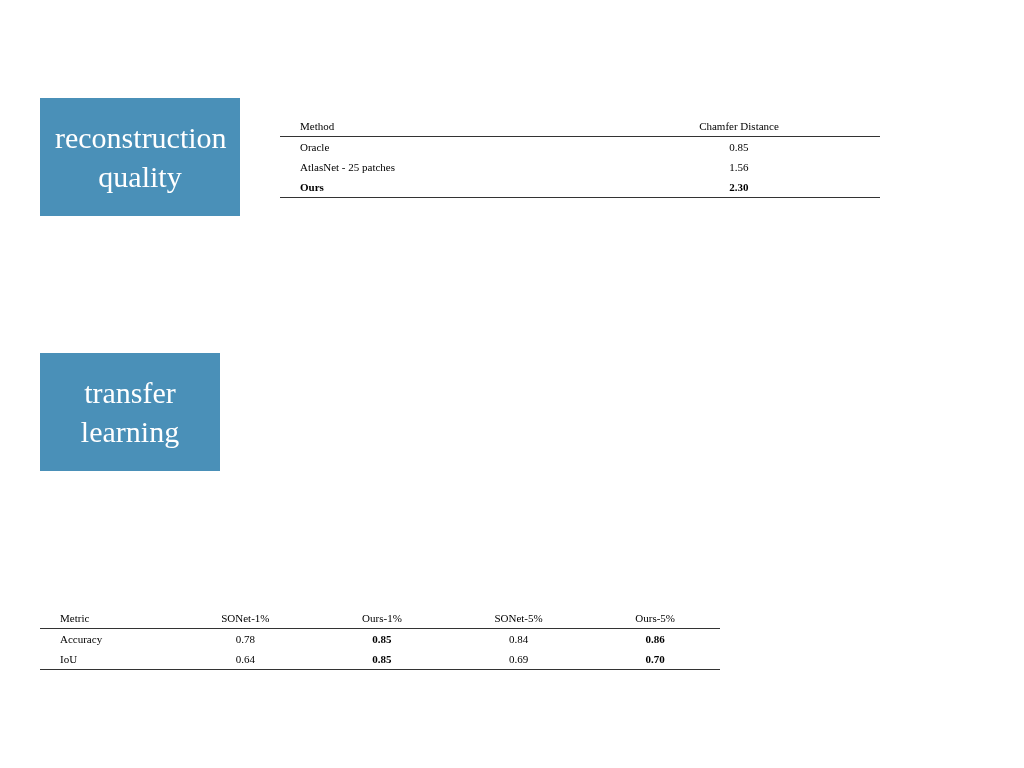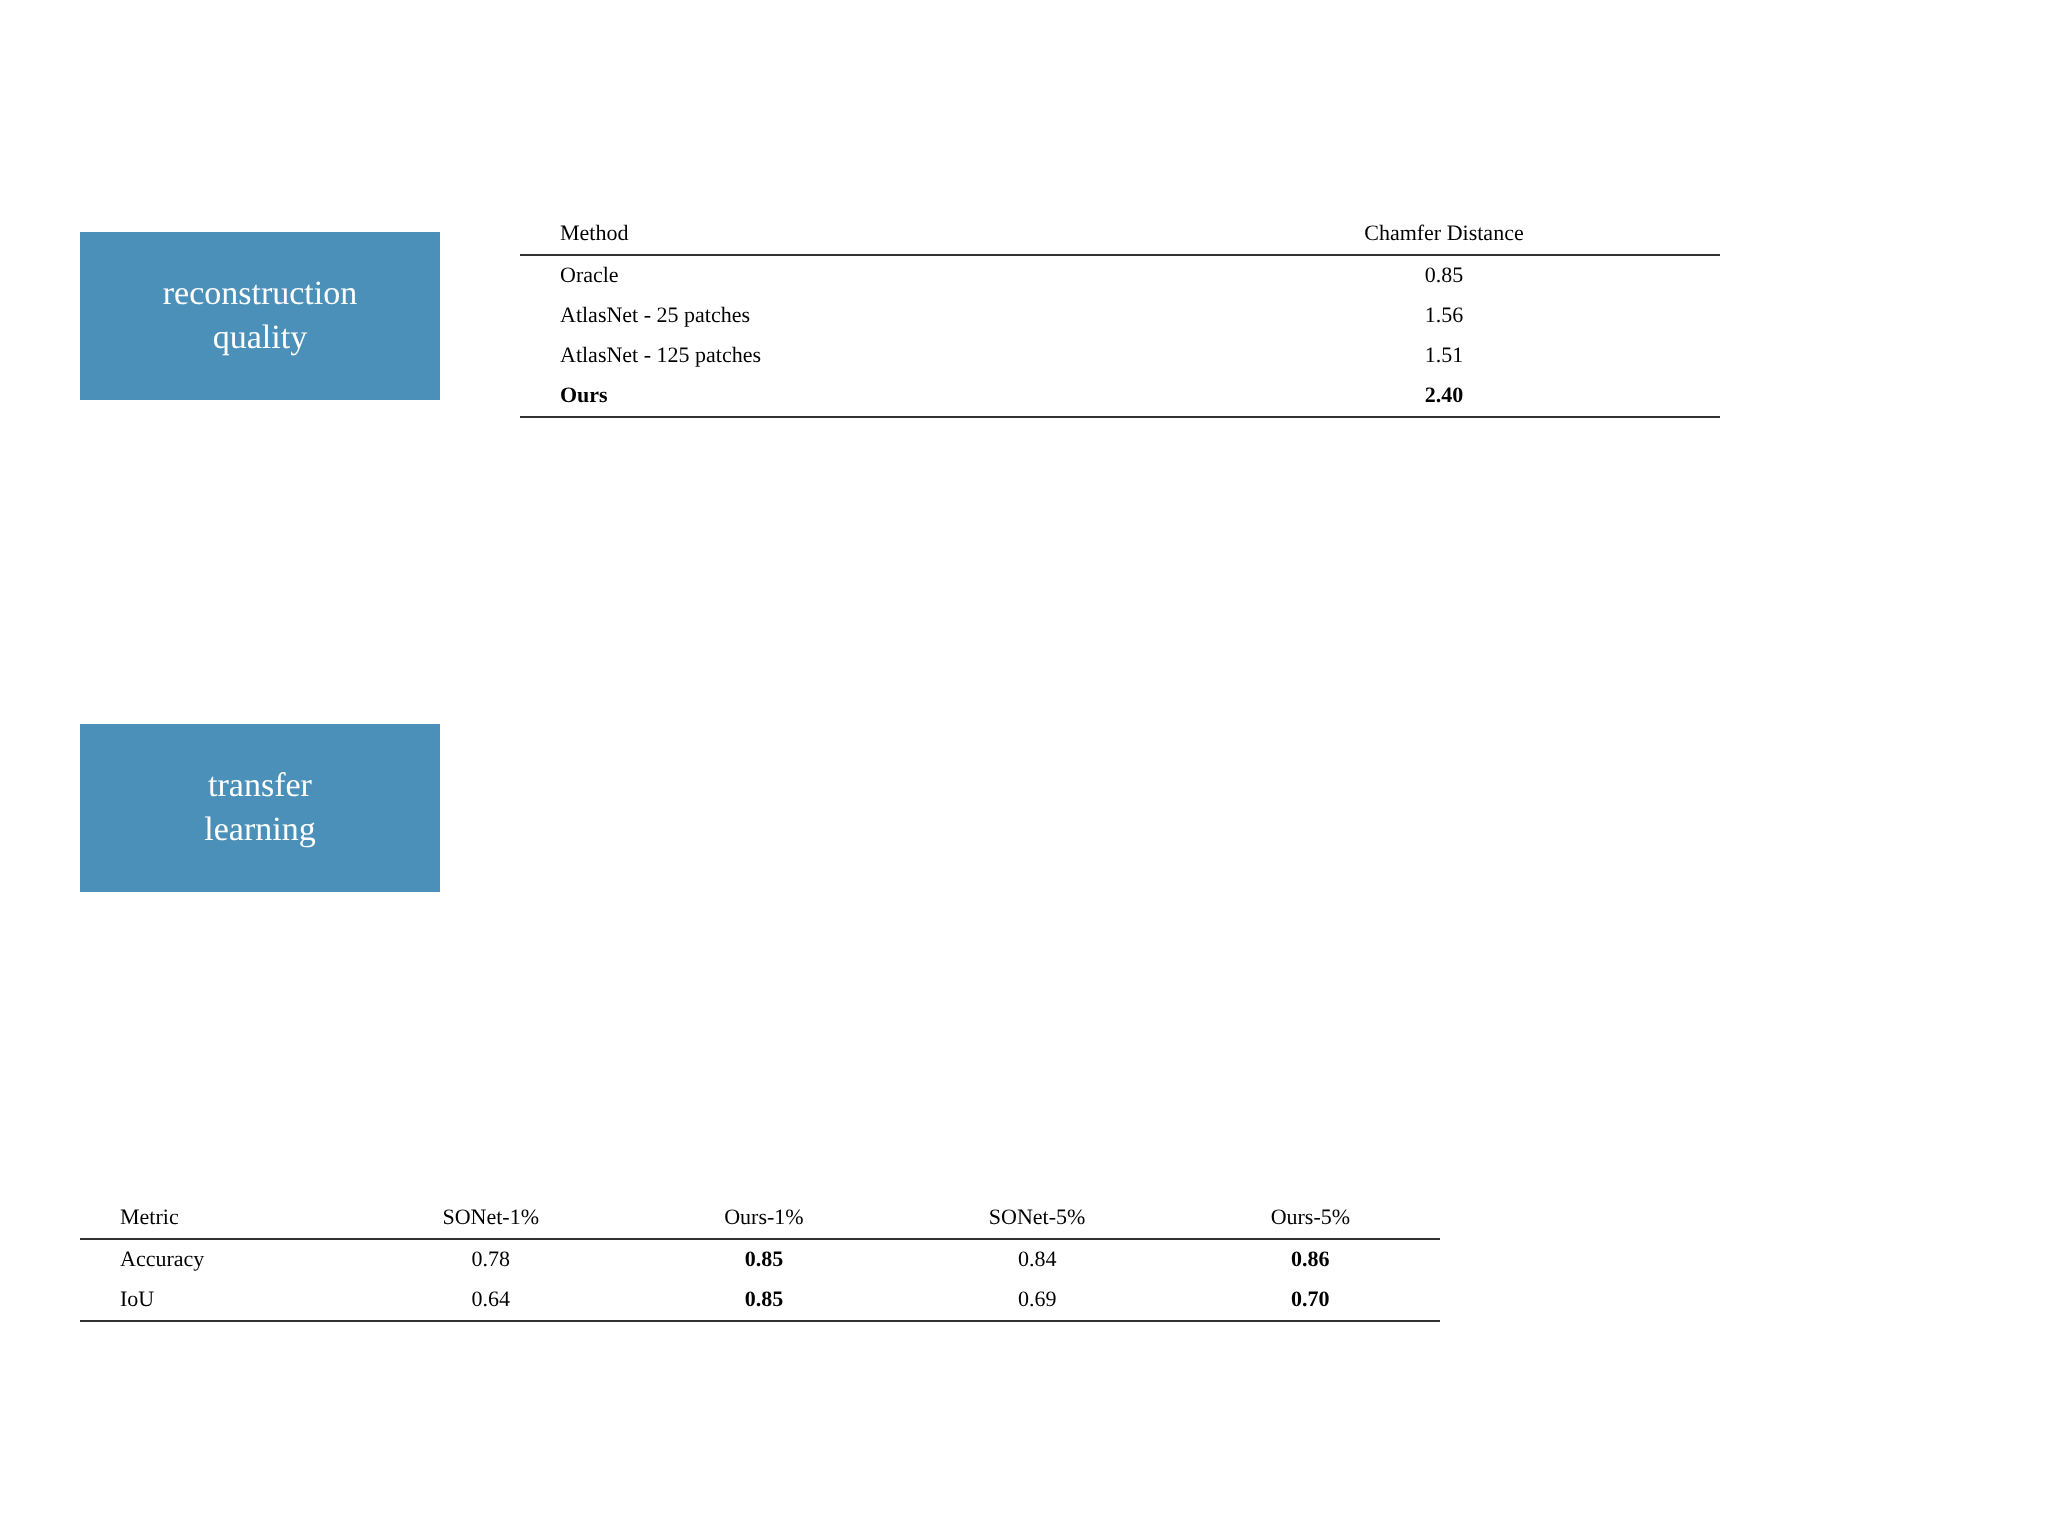--- a/index.html
+++ b/index.html
@@ -24,21 +24,21 @@
     .section {
       display: flex;
       flex-direction: row;
       align-items: center;
       gap: 40px;
     }
 
     .label-box {
       background-color: #4a90b8;
       color: #ffffff;
-      font-size: 17px;
+      font-size: 30px;
       font-weight: normal;
       text-align: center;
       padding: 20px 15px;
       min-width: 180px;
       max-width: 200px;
       flex-shrink: 0;
       line-height: 1.3;
     }
 
     .table-area {
@@ -122,27 +122,23 @@
         </thead>
         <tbody>
           <tr class="top-border">
             <td class="left-align">Oracle</td>
             <td>0.85</td>
           </tr>
           <tr>
             <td class="left-align">AtlasNet - 25 patches</td>
             <td>1.56</td>
           </tr>
-          <tr>
-            <td class="left-align">AtlasNet - 125 patches</td>
-            <td>1.51</td>
-          </tr>
           <tr class="last-row">
             <td class="left-align bold">Ours</td>
-            <td class="bold">2.40</td>
+            <td class="bold">2.30</td>
           </tr>
         </tbody>
       </table>
     </div>
   </div>
 
   <div class="section">
     <div class="label-box">
       transfer<br>learning
     </div>

